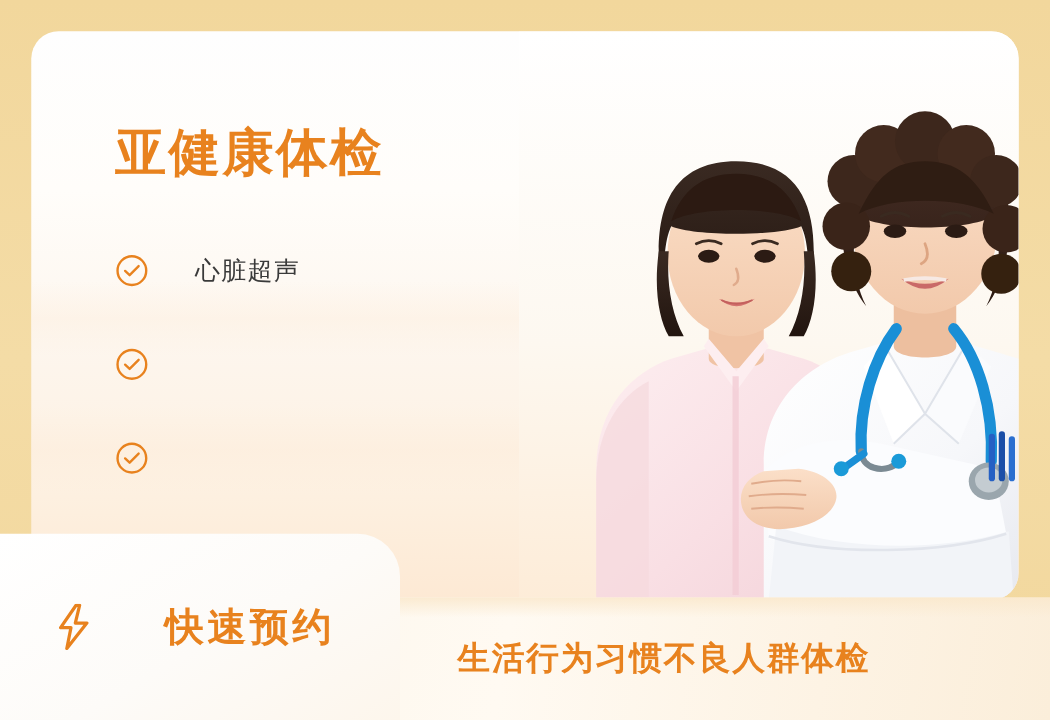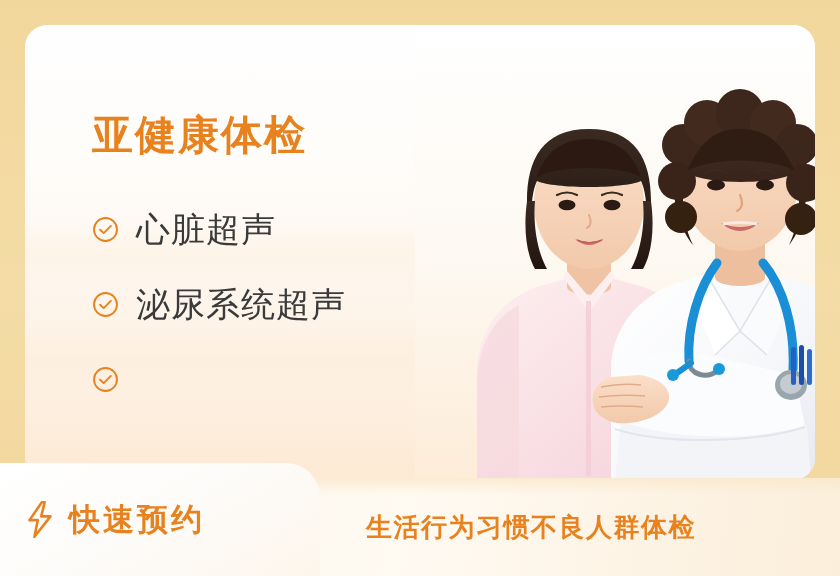--- a/index.html
+++ b/index.html
@@ -27,39 +27,40 @@
 
   
   .card .band{
     position:absolute; left:0; right:0; pointer-events:none;
   }
   .band-a{ top:200px; height:60px; background:linear-gradient(180deg,rgba(255,248,238,0) 0%,rgba(253,240,225,.55) 50%,rgba(255,248,238,0) 100%); }
   .band-b{ top:300px; height:70px; background:linear-gradient(180deg,rgba(255,246,236,0) 0%,rgba(253,236,218,.45) 50%,rgba(255,246,236,0) 100%); }
 
   
   .content{
-    position:absolute; left:67px; top:68px; width:360px; z-index:4;
+    position:absolute; left:67px; top:55px; width:360px; z-index:4;
   }
   .title{
     font-size:41px; font-weight:bold; color:#e8821e;
     letter-spacing:2px; line-height:1.1;
     margin-top:20px;
   }
   .feature-list{ margin-top:34px; list-style:none; }
   .feature-item{
     display:flex; align-items:center;
     height:75px;
   }
   .check-icon{
     width:27px; height:27px; flex:0 0 27px;
     margin-right:17px; display:block;
   }
   .feature-label{
-    font-size:34px; color:#3a3a3a; letter-spacing:1px;
+    font-size:20px; color:#3a3a3a; letter-spacing:1px;
     white-space:nowrap;
+    margin-left:20px;
   }
 
   
   .photo{
     position:absolute; right:0; top:0; width:400px; height:455px;
     z-index:2; overflow:hidden;
   }
   .photo svg{ display:block; width:100%; height:100%; }
 
   
@@ -73,26 +74,27 @@
     background:linear-gradient(180deg,rgba(250,232,204,.85) 0%,rgba(253,245,233,0) 100%);
   }
   .tagline{
     position:absolute; left:366px; top:50%; transform:translateY(-50%);
     font-size:26px; font-weight:bold; color:#e8821e; letter-spacing:1.5px;
     white-space:nowrap;
   }
 
   
   .quick-book{
-    position:absolute; left:0; bottom:0; width:320px; height:113px;
+    position:absolute; left:0; bottom:0; width:320px; height:149px;
     background:linear-gradient(150deg,#ffffff 0%,#fdfbf8 55%,#fdf6ec 100%);
     border-top-right-radius:34px;
     z-index:7;
     display:flex; align-items:center;
-    padding-left:25px;
+    padding-left:44px;
+    gap:44px;
   }
   .bolt-icon{ width:30px; height:37px; flex:0 0 30px; margin-right:14px; display:block; }
   .quick-book-label{
     font-size:31px; font-weight:bold; color:#e8821e; letter-spacing:3px;
     white-space:nowrap;
   }
 </style>
 </head>
 <body>
 
@@ -249,21 +251,20 @@
             <path d="M7.2 12.2 L10.4 15.2 L16.8 8.8" fill="none" stroke="#e8821e" stroke-width="1.7" stroke-linecap="round" stroke-linejoin="round"></path>
           </svg>
           <span class="feature-label">心脏超声</span>
         </li>
 
         <li class="feature-item">
           <svg class="check-icon" viewBox="0 0 24 24" aria-hidden="true">
             <circle cx="12" cy="12" r="10.2" fill="none" stroke="#e8821e" stroke-width="1.7"></circle>
             <path d="M7.2 12.2 L10.4 15.2 L16.8 8.8" fill="none" stroke="#e8821e" stroke-width="1.7" stroke-linecap="round" stroke-linejoin="round"></path>
           </svg>
-          <span class="feature-label">泌尿系统超声</span>
         </li>
 
         <li class="feature-item">
           <svg class="check-icon" viewBox="0 0 24 24" aria-hidden="true">
             <circle cx="12" cy="12" r="10.2" fill="none" stroke="#e8821e" stroke-width="1.7"></circle>
             <path d="M7.2 12.2 L10.4 15.2 L16.8 8.8" fill="none" stroke="#e8821e" stroke-width="1.7" stroke-linecap="round" stroke-linejoin="round"></path>
           </svg>
         </li>
 
       </ul>

